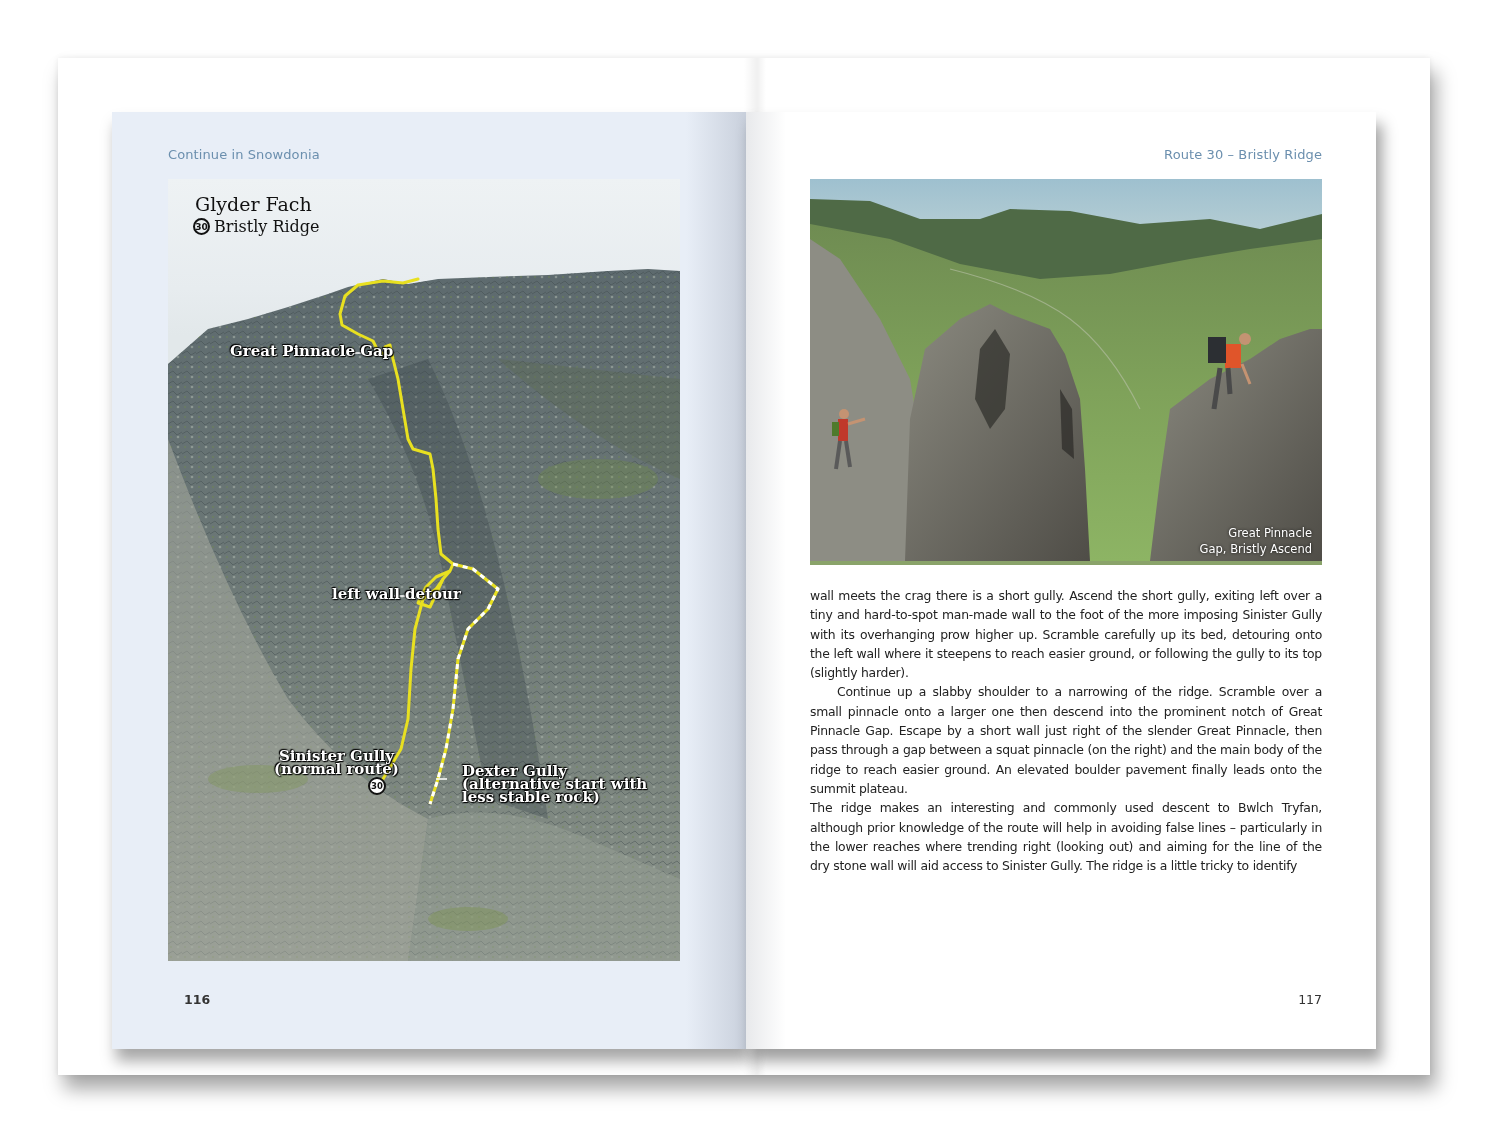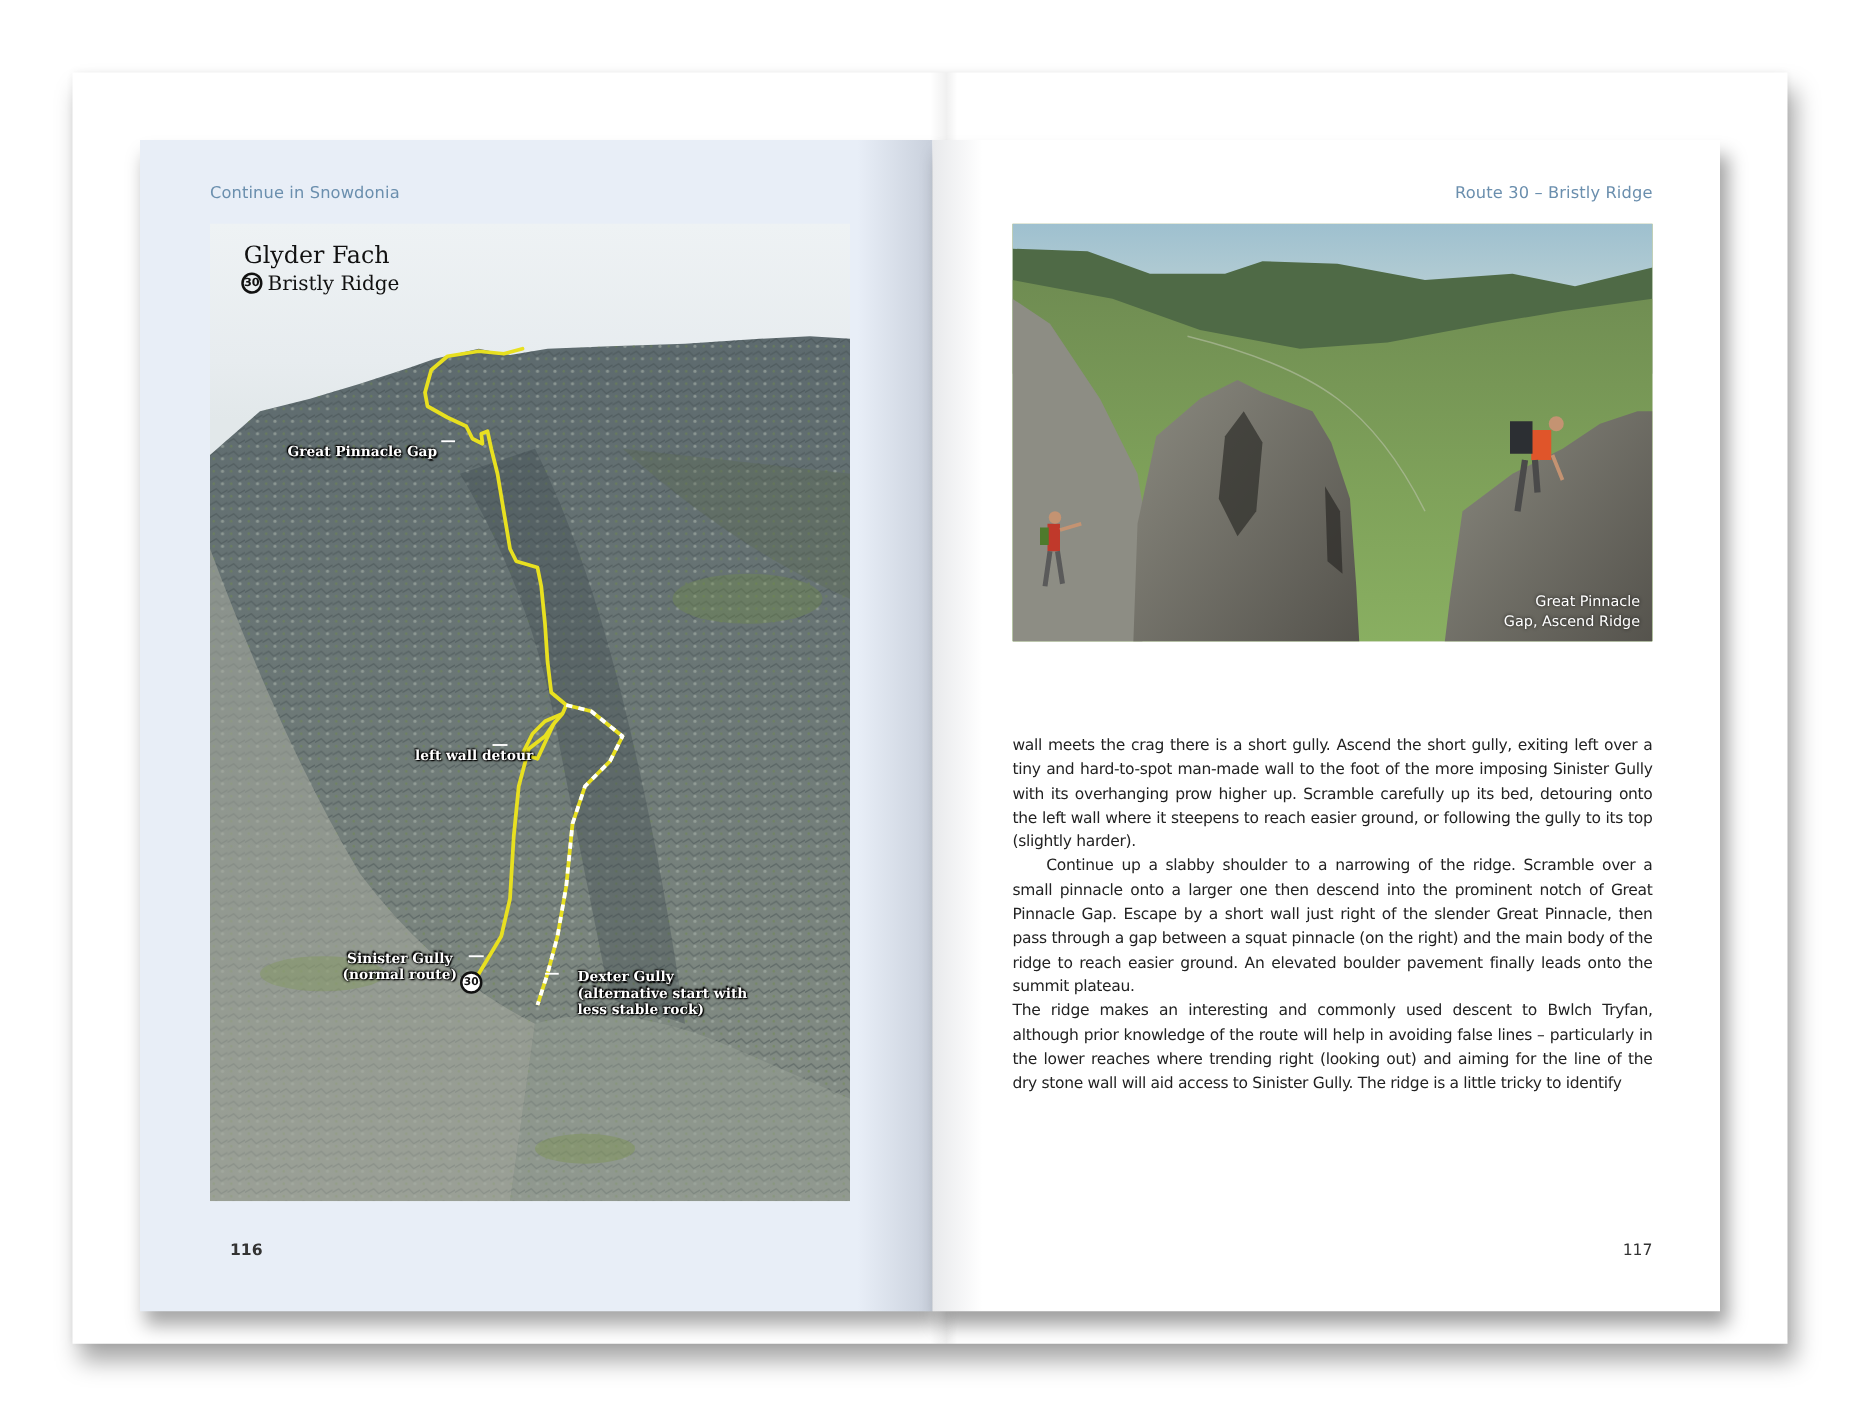--- a/index.html
+++ b/index.html
@@ -29,27 +29,27 @@
   .page-left .page-number { left:72px;font-weight:bold; }
   .page-right .page-number { right:54px;text-align:right; }
 
   
   .topo { position:absolute; left:56px; top:67px; width:512px; height:782px; overflow:hidden;
           background:linear-gradient(to bottom, #eef2f4 0%, #e7ecef 14%, #e2e8ea 20%); }
   .topo svg.scene { position:absolute; left:0; top:0; }
   .topo-title { position:absolute; left:27px; top:14px; font-family:"DejaVu Serif", serif; font-size:19px; color:#111; }
   .topo-sub { position:absolute; left:25px; top:38px; font-family:"DejaVu Serif", serif; font-size:16px; color:#111; display:flex; align-items:center; gap:4px; }
   .route-badge { display:inline-flex; width:17px; height:17px; border:2px solid #111; border-radius:50%; font-size:9px; font-weight:bold; align-items:center; justify-content:center; box-sizing:border-box; font-family:"DejaVu Sans", sans-serif; }
-  .topo-label { position:absolute; font-family:"DejaVu Serif", serif; font-size:11px; font-weight:bold; color:#fff; line-height:13px;
-                text-shadow: 0 0 2px #000, 0 0 2px #000, 1px 1px 1px #000, -1px -1px 1px #000; white-space:nowrap;margin-top:10px; }
+  .topo-label { position:absolute; font-family:"DejaVu Serif", serif; font-size:15px; font-weight:bold; color:#fff; line-height:13px;
+                text-shadow: 0 0 2px #000, 0 0 2px #000, 1px 1px 1px #000, -1px -1px 1px #000; white-space:nowrap; }
   .topo-start { position:absolute; width:18px; height:18px; border-radius:50%; background:#fff; border:2px solid #111; box-sizing:border-box;
                 font-size:8.5px; font-weight:bold; color:#111; display:flex; align-items:center; justify-content:center; font-family:"DejaVu Sans", sans-serif; }
 
   
-  .photo { position:absolute; left:64px; top:67px; width:512px; height:334px; overflow:hidden; background:#8aa36a; }
+  .photo { position:absolute; left:64px; top:67px; width:512px; height:386px; overflow:hidden; background:#8aa36a; }
   .photo svg { position:absolute; left:0; top:0; }
   .photo-caption { position:absolute; right:10px; bottom:8px; text-align:right; font-size:11.5px; line-height:16px; color:#fff;
                    text-shadow: 0 0 3px rgba(0,0,0,0.8); }
 
   
   .body-text { position:absolute; left:64px; top:474px; width:512px; font-family:"DejaVu Sans", sans-serif; font-size:12.4px; line-height:19.3px; color:#222; text-align:justify; letter-spacing:-0.25px; }
   .body-text p { margin:0; }
   .body-text p.indent { text-indent:27px; }
   .body-text h3 { margin:12px 0 0 0; font-size:14px; font-weight:bold; color:#1a9bb0; line-height:20px; letter-spacing:-0.2px; }
 </style>
@@ -170,21 +170,21 @@
       <path d="M30 262 L26 290 M36 262 L40 288" stroke="#5a5a5a" stroke-width="4"></path>
 
       <rect x="415" y="165" width="16" height="24" fill="#e0552a"></rect>
       <rect x="398" y="158" width="18" height="26" fill="#2c2f33"></rect>
       <circle cx="435" cy="160" r="6" fill="#c49372"></circle>
       <path d="M432 185 L440 205" stroke="#c49372" stroke-width="3"></path>
       <path d="M410 189 L404 230 M418 189 L420 215" stroke="#4a4a4a" stroke-width="5"></path>
     </svg>
     <div class="photo-caption">
       <div>Great Pinnacle</div>
-      <div>Gap, Ascend Ridge</div>
+      <div>Gap, Bristly Ascend</div>
     </div>
   </div>
 
   <div class="body-text">
     <p>wall meets the crag there is a short gully. Ascend the short gully, exiting left over a tiny and hard-to-spot man-made wall to the foot of the more imposing Sinister Gully with its overhanging prow higher up. Scramble carefully up its bed, detouring onto the left wall where it steepens to reach easier ground, or following the gully to its top (slightly harder).</p>
     <p class="indent">Continue up a slabby shoulder to a narrowing of the ridge. Scramble over a small pinnacle onto a larger one then descend into the prominent notch of Great Pinnacle Gap. Escape by a short wall just right of the slender Great Pinnacle, then pass through a gap between a squat pinnacle (on the right) and the main body of the ridge to reach easier ground. An elevated boulder pavement finally leads onto the summit plateau.</p>
     <p>The ridge makes an interesting and commonly used descent to Bwlch Tryfan, although prior knowledge of the route will help in avoiding false lines – particularly in the lower reaches where trending right (looking out) and aiming for the line of the dry stone wall will aid access to Sinister Gully. The ridge is a little tricky to identify</p>
   </div>
 
   <div class="page-number">117</div>

